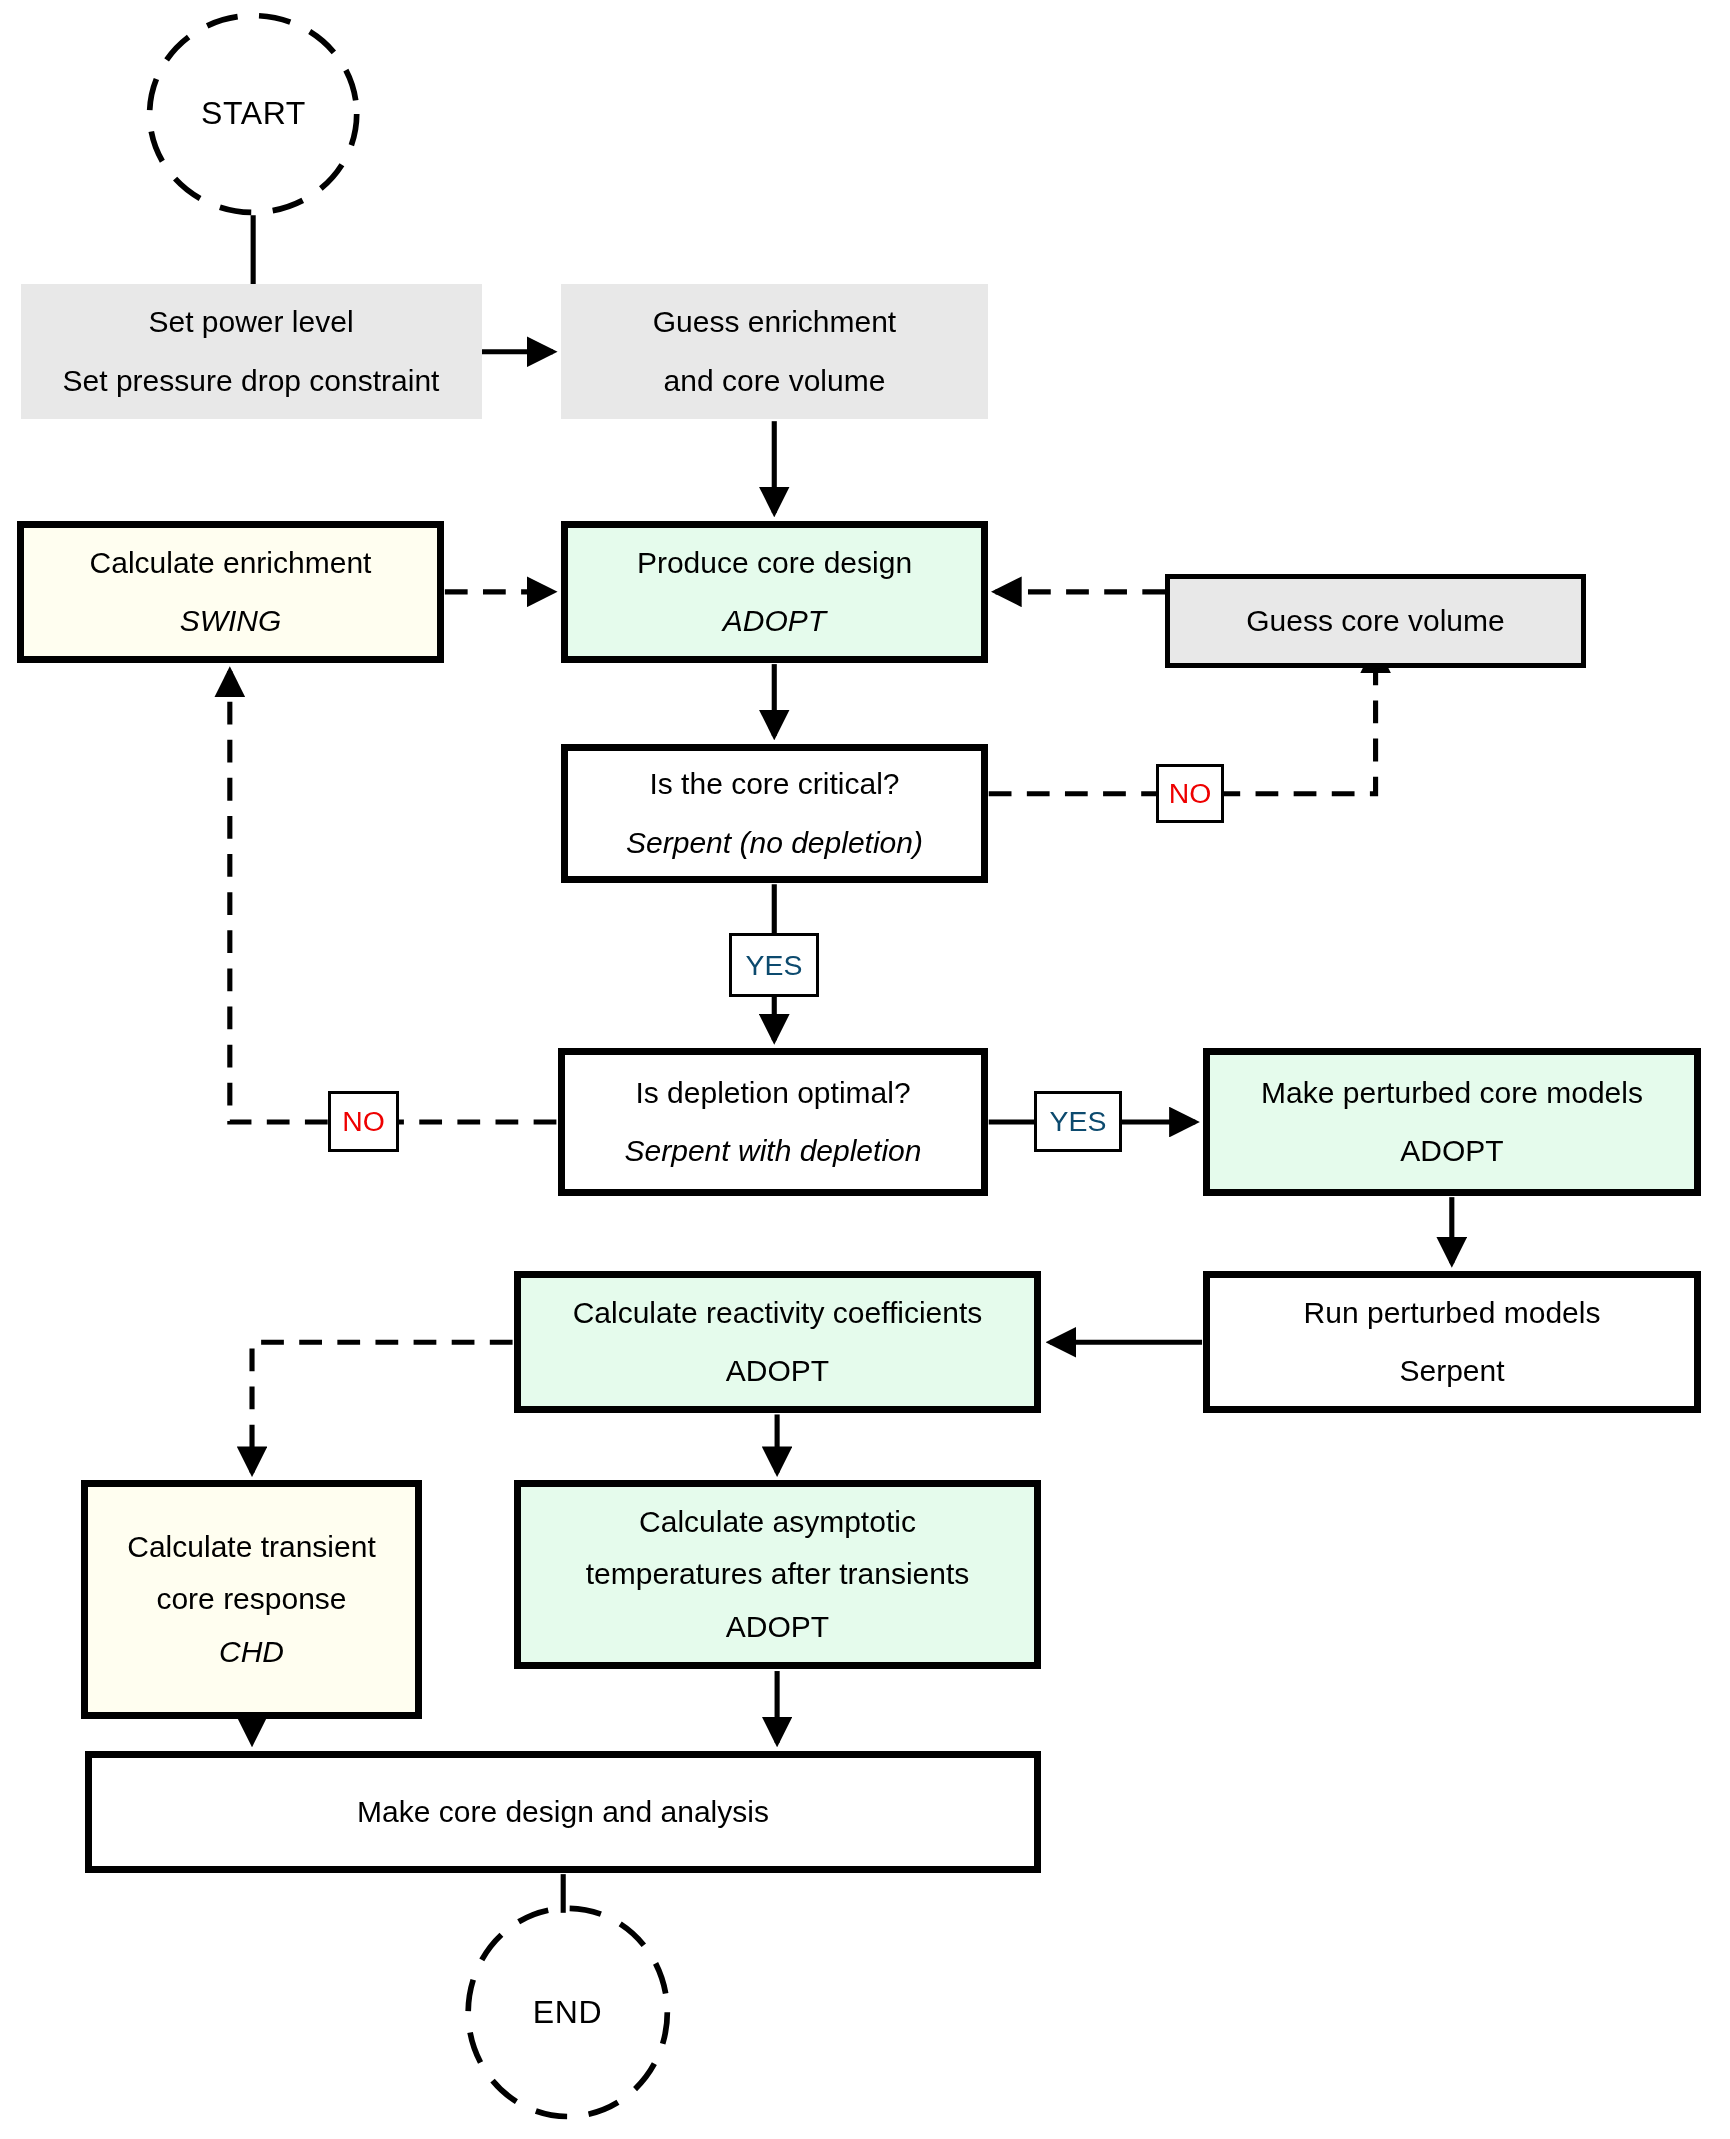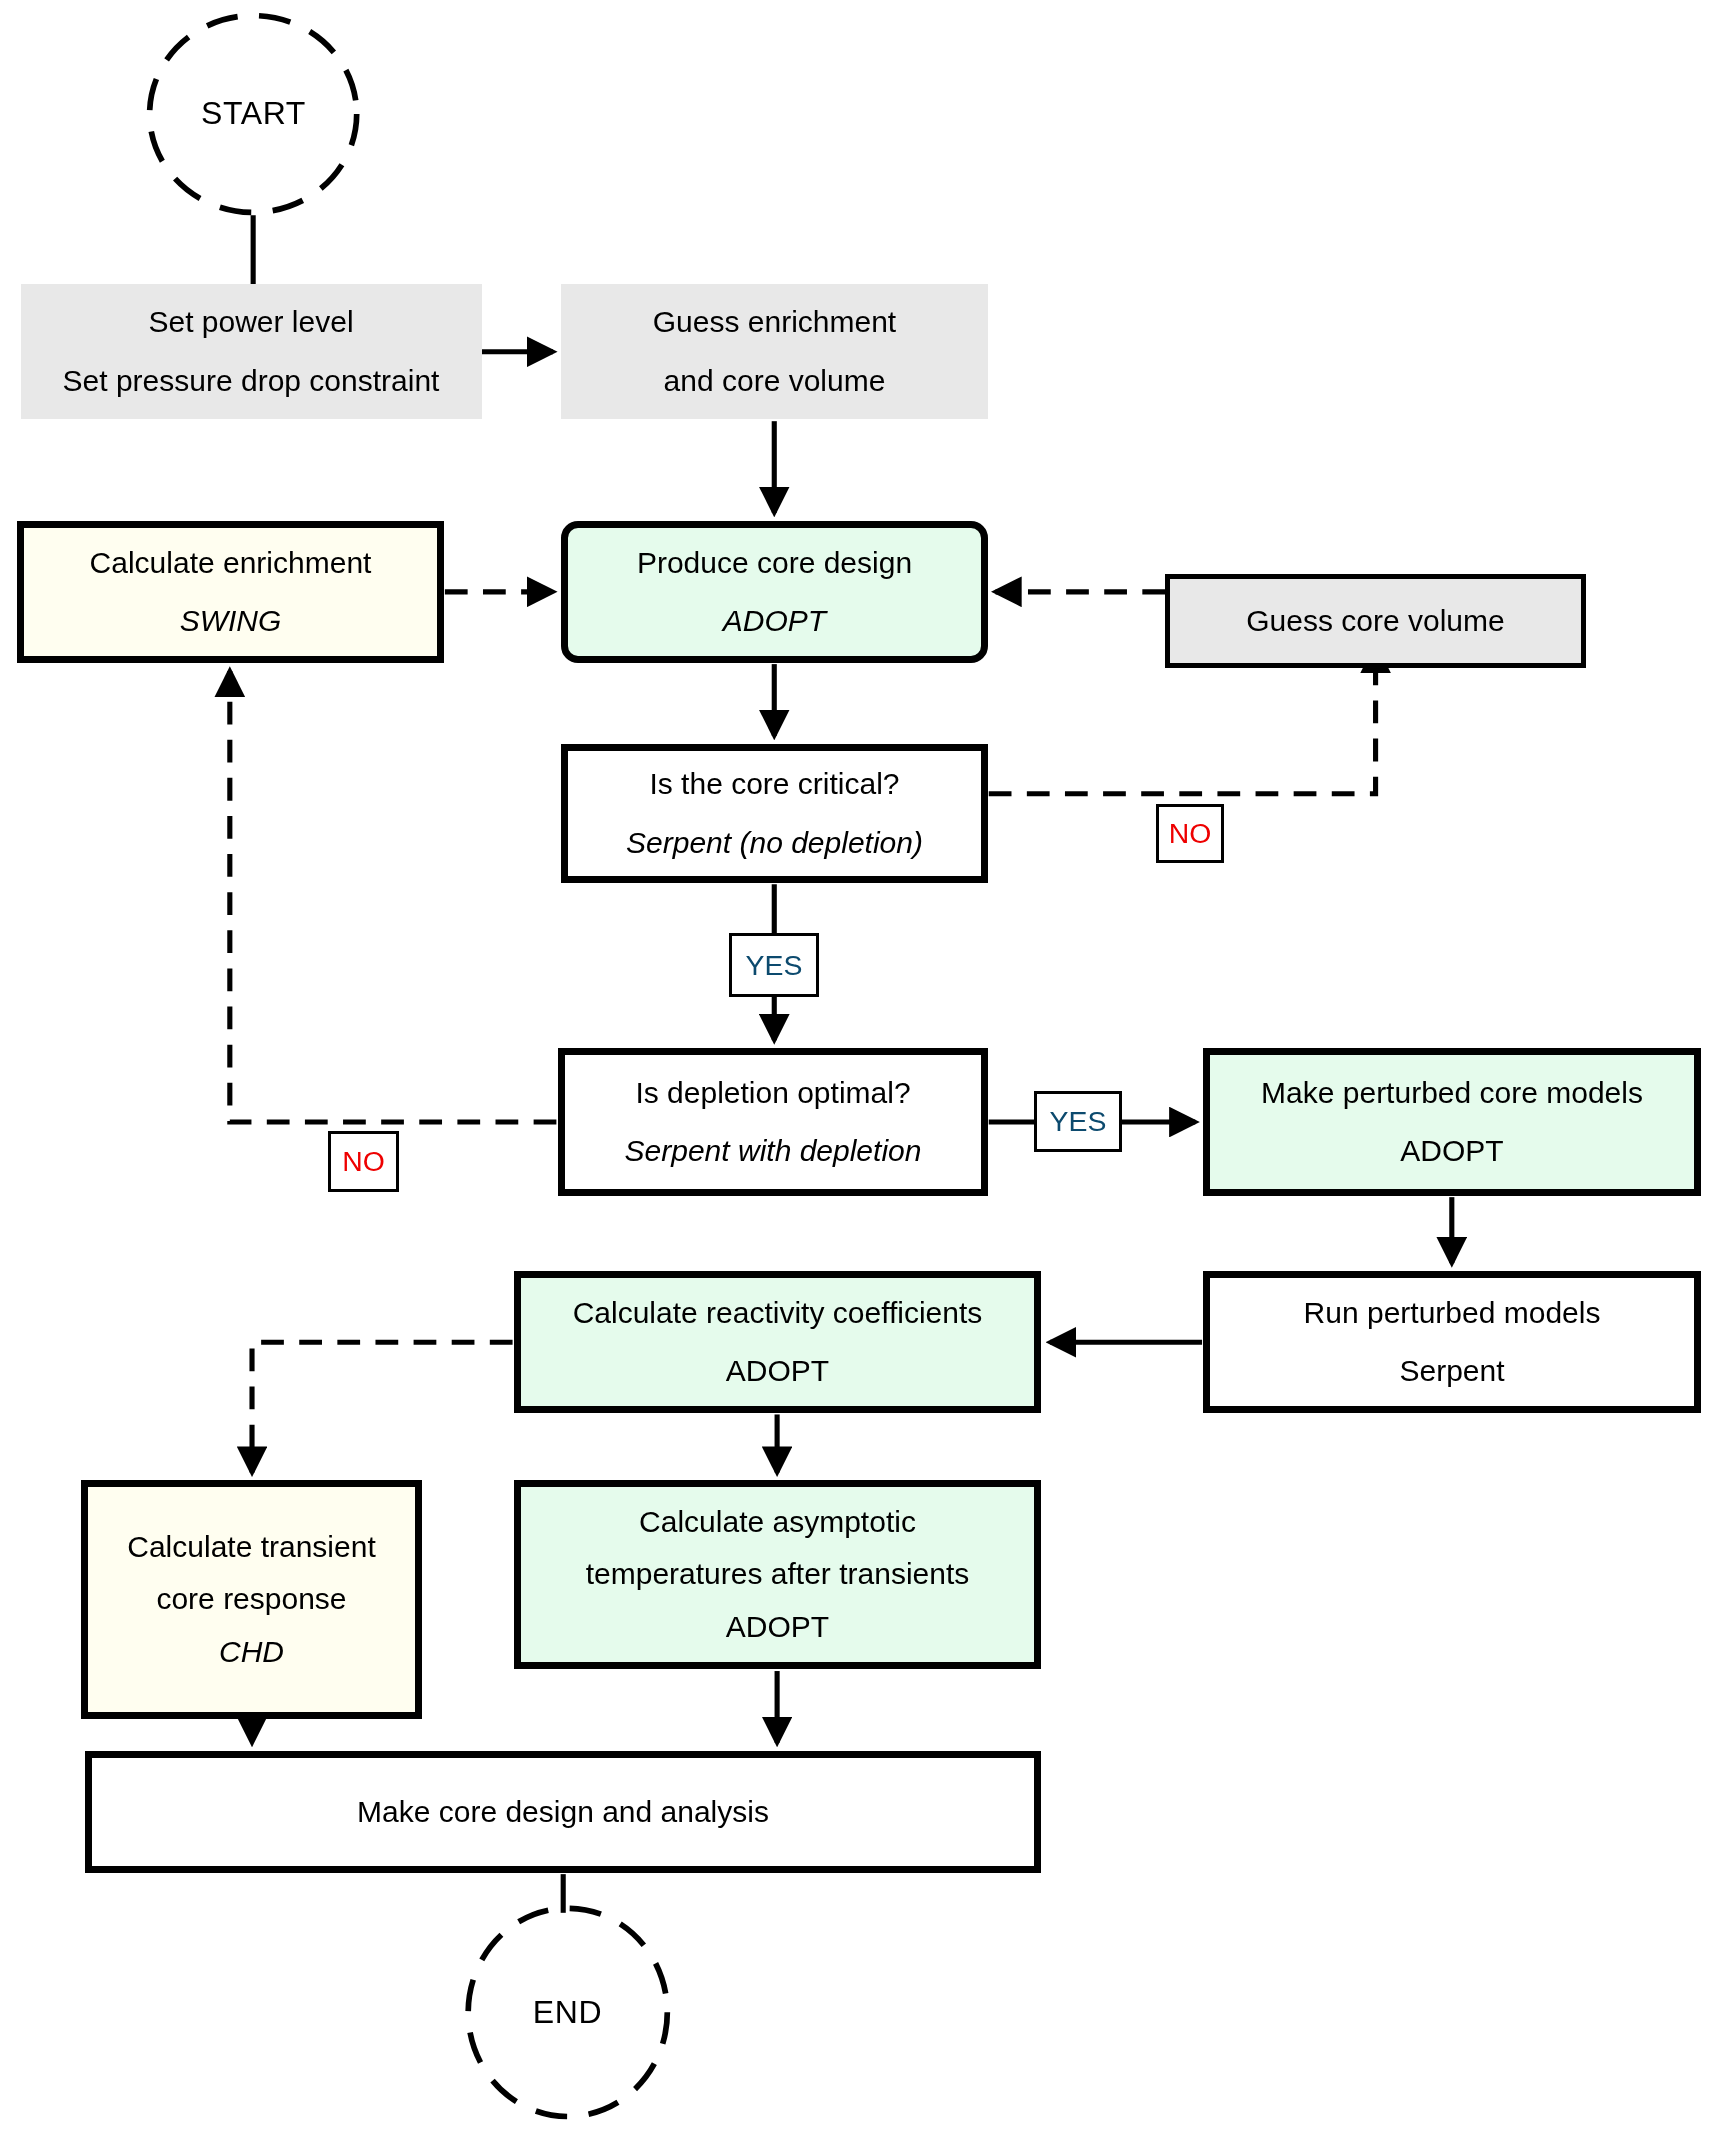--- a/index.html
+++ b/index.html
@@ -19,21 +19,21 @@
   .gap-sm{gap:18px;}
   .fill-gray{background:#e8e8e8;}
   .fill-ivory{background:#fffef0;}
   .fill-mint{background:#e5fbec;}
   .fill-white{background:#ffffff;}
   .b-thick{border:7.4px solid #000;}
   .b-mid{border:5.7px solid #000;margin-top:29px;}
   .b-thin{border:3.4px solid #000;}
   .terminal{font-size:32px;letter-spacing:0.6px;}
   .lbl{font-size:28.4px;}
-  .red{color:#ee0000;margin-top:40px;}
+  .red{color:#ee0000;}
   .green{color:#0c4a6e;}
   .it{font-style:italic;}
 </style>
 </head>
 <body>
 
 <div class="stage">
 
   <svg class="wires" viewBox="0 0 3041 3761">
     <defs>
@@ -79,21 +79,21 @@
   <div class="node fill-gray" style="left:20.5px;top:284px;width:461px;height:135px;">
     <span>Set power level</span>
     <span>Set pressure drop constraint</span>
   </div>
 
   <div class="node fill-ivory b-thick" style="left:17px;top:521px;width:427px;height:142px;justify-content:center;">
     <span>Calculate enrichment</span>
     <span class="it">SWING</span>
   </div>
 
-  <div class="node fill-mint b-thick" style="left:561px;top:521px;width:427px;height:142px;border-radius:17px;">
+  <div class="node fill-mint b-thick" style="left:561px;top:521px;width:427px;height:142px;">
     <span>Produce core design</span>
     <span class="it">ADOPT</span>
   </div>
 
   <div class="node fill-gray b-mid" style="left:1165px;top:545px;width:421px;height:94px;">
     <span>Guess core volume</span>
   </div>
 
   <div class="node fill-white b-thick" style="left:561px;top:744px;width:427px;height:139px;">
     <span>Is the core critical?</span>

